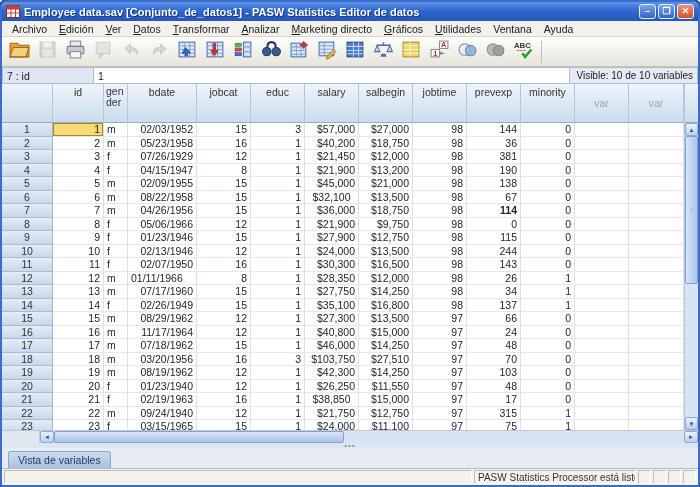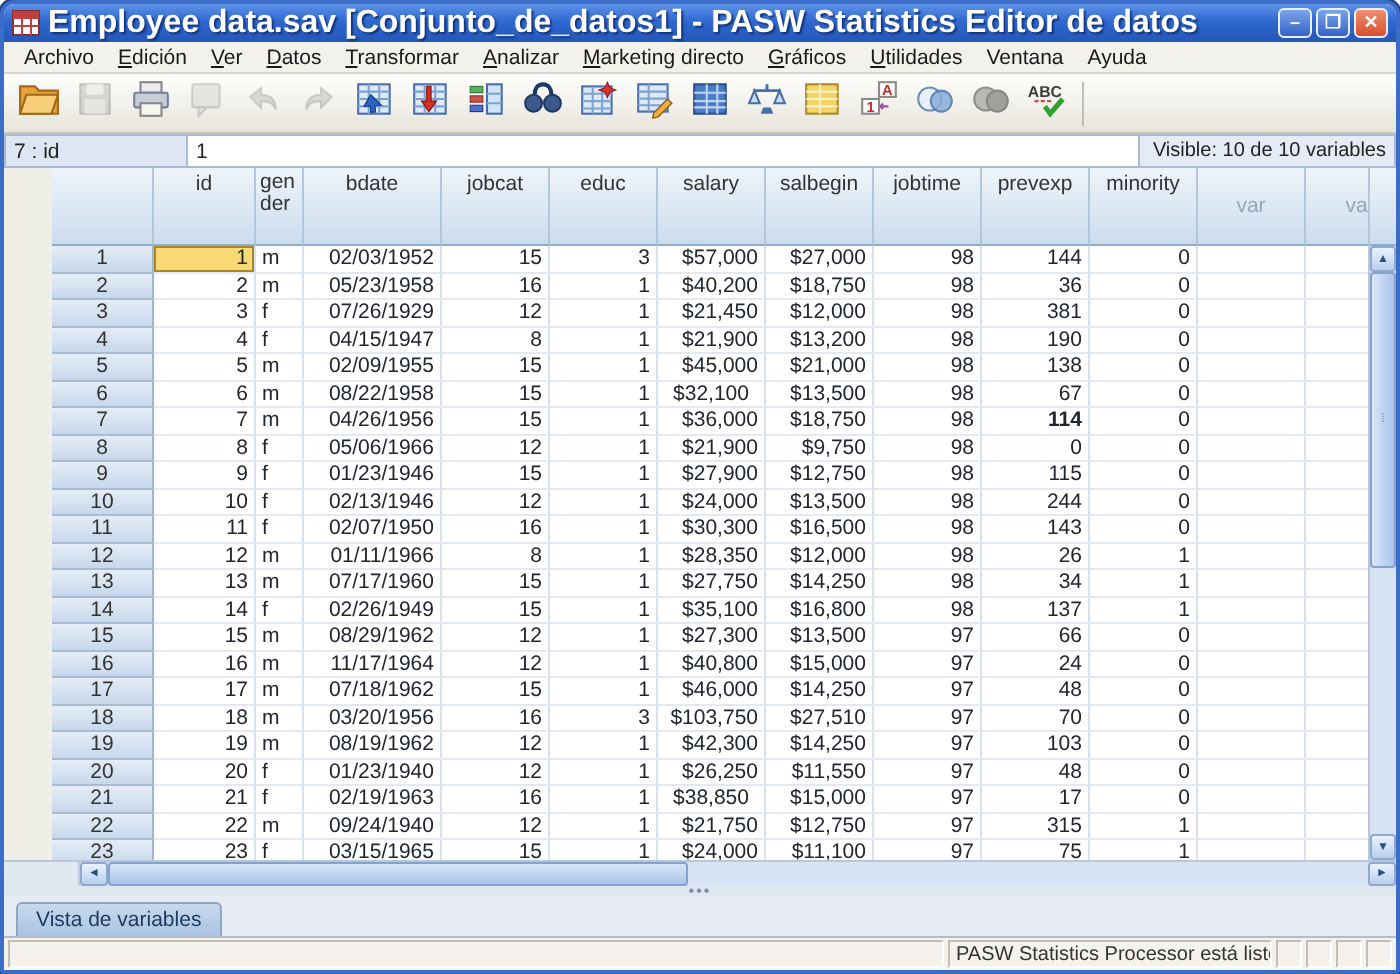--- a/index.html
+++ b/index.html
@@ -3,21 +3,21 @@
 <meta charset="utf-8">
 <style>
   * { box-sizing: border-box; margin: 0; padding: 0; }
   body { background: #fff; font-family: "Liberation Sans", sans-serif; }
   .window{ width:700px; height:487px; border:2px solid #3A6CC8; border-radius:7px 7px 2px 2px;
            overflow:hidden; display:flex; flex-direction:column; background:#EFEFE7;
            box-shadow:0 0 0 1px #1E3C78; }
   
   .titlebar{ height:19px; flex:0 0 19px; background:linear-gradient(180deg,#5E93E8 0%,#3068D0 45%,#2457B8 100%);
              display:flex; align-items:center; padding:0 4px; gap:4px; }
-  .title-text{ color:#fff; font-weight:bold; font-size:16px; text-shadow:1px 1px 1px #12347A;
+  .title-text{ color:#fff; font-weight:bold; font-size:11px; text-shadow:1px 1px 1px #12347A;
                flex:1; white-space:nowrap; overflow:hidden; }
   .winbtns{ display:flex; gap:2px; }
   .winbtn{ width:17px; height:15px; border-radius:3px; border:1px solid #E8F0FC;
            display:flex; align-items:center; justify-content:center; font-size:9px; color:#fff;
            font-weight:bold; line-height:1; }
   .btn-min,.btn-max{ background:linear-gradient(#7AA4EC,#3563C8); }
   .btn-close{ background:linear-gradient(#F09072,#D6502C); }
   
   .menubar{ height:16px; flex:0 0 16px; background:#F2F1EC; display:flex; align-items:center;
             padding-left:4px; border-bottom:1px solid #D8D6CC; font-size:10.5px; color:#1A1A1A; }
@@ -31,21 +31,21 @@
   
   .cellref{ height:17px; flex:0 0 17px; display:flex; background:#E9EFF8; font-size:10.5px;
             color:#222; align-items:stretch; }
   .cr-name{ width:92px; background:#DDE6F2; border:1px solid #AABCD4; display:flex;
             align-items:center; padding:0 4px; }
   .cr-value{ flex:1; background:#fff; border:1px solid #AABCD4; border-left:none;
              display:flex; align-items:center; padding:0 4px; }
   .cr-visible{ width:128px; background:#E4EBF5; border:1px solid #AABCD4; border-left:none;
                display:flex; align-items:center; justify-content:flex-end; padding:0 4px; font-size:10px; }
   
-  .gridwrap{ flex:1 1 auto; display:flex; background:#bef264; overflow:hidden;margin-left:24px; }
+  .gridwrap{ flex:1 1 auto; display:flex; background:#bef264; overflow:hidden; }
   .gridcols{ width:682px; display:flex; flex-direction:column; overflow:hidden; }
   .headerrow{ height:39px; flex:0 0 39px; display:flex; }
   .hcell{ background:linear-gradient(#EFF4FA,#CBDCEE); border-right:1px solid #B2C6DC;
           border-bottom:1px solid #8FAECB; font-size:10.5px; color:#333; padding:2px 2px;
           text-align:center; overflow:hidden; flex:0 0 auto; }
   .hcell.varcol{ color:#9AA6B8; display:flex; align-items:center; justify-content:center; padding:0; }
   .hcell.gendercol{ word-break:break-all; line-height:11px; text-align:left; }
   .bodyviewport{ flex:1 1 auto; overflow:hidden; }
   .gridrow{ height:13.5px; display:flex; }
   .gcell{ border-right:1px solid #D8E2EF; border-bottom:1px solid #E2E9F3; font-size:10.5px;
@@ -450,21 +450,21 @@
             <div class="gcell" style="text-align: right; width: 54px;">98</div>
             <div class="gcell" style="text-align: right; width: 54px;">143</div>
             <div class="gcell" style="text-align: right; width: 54px;">0</div>
             <div class="gcell" style="width: 54px;"></div>
             <div class="gcell" style="width: 55px;"></div>
           </div>
           <div class="gridrow">
             <div class="gcell rowhead" style="width: 51px;">12</div>
             <div class="gcell" style="text-align: right; width: 51px;">12</div>
             <div class="gcell" style="text-align: left; width: 24px;">m</div>
-            <div class="gcell" style="text-align: right; width: 69px;">01/11/1966</div>
+            <div class="gcell" style="text-align: left; width: 69px;">01/11/1966</div>
             <div class="gcell" style="text-align: right; width: 54px;">8</div>
             <div class="gcell" style="text-align: right; width: 54px;">1</div>
             <div class="gcell" style="text-align: right; width: 54px;">$28,350</div>
             <div class="gcell" style="text-align: right; width: 54px;">$12,000</div>
             <div class="gcell" style="text-align: right; width: 54px;">98</div>
             <div class="gcell" style="text-align: right; width: 54px;">26</div>
             <div class="gcell" style="text-align: right; width: 54px;">1</div>
             <div class="gcell" style="width: 54px;"></div>
             <div class="gcell" style="width: 55px;"></div>
           </div>

